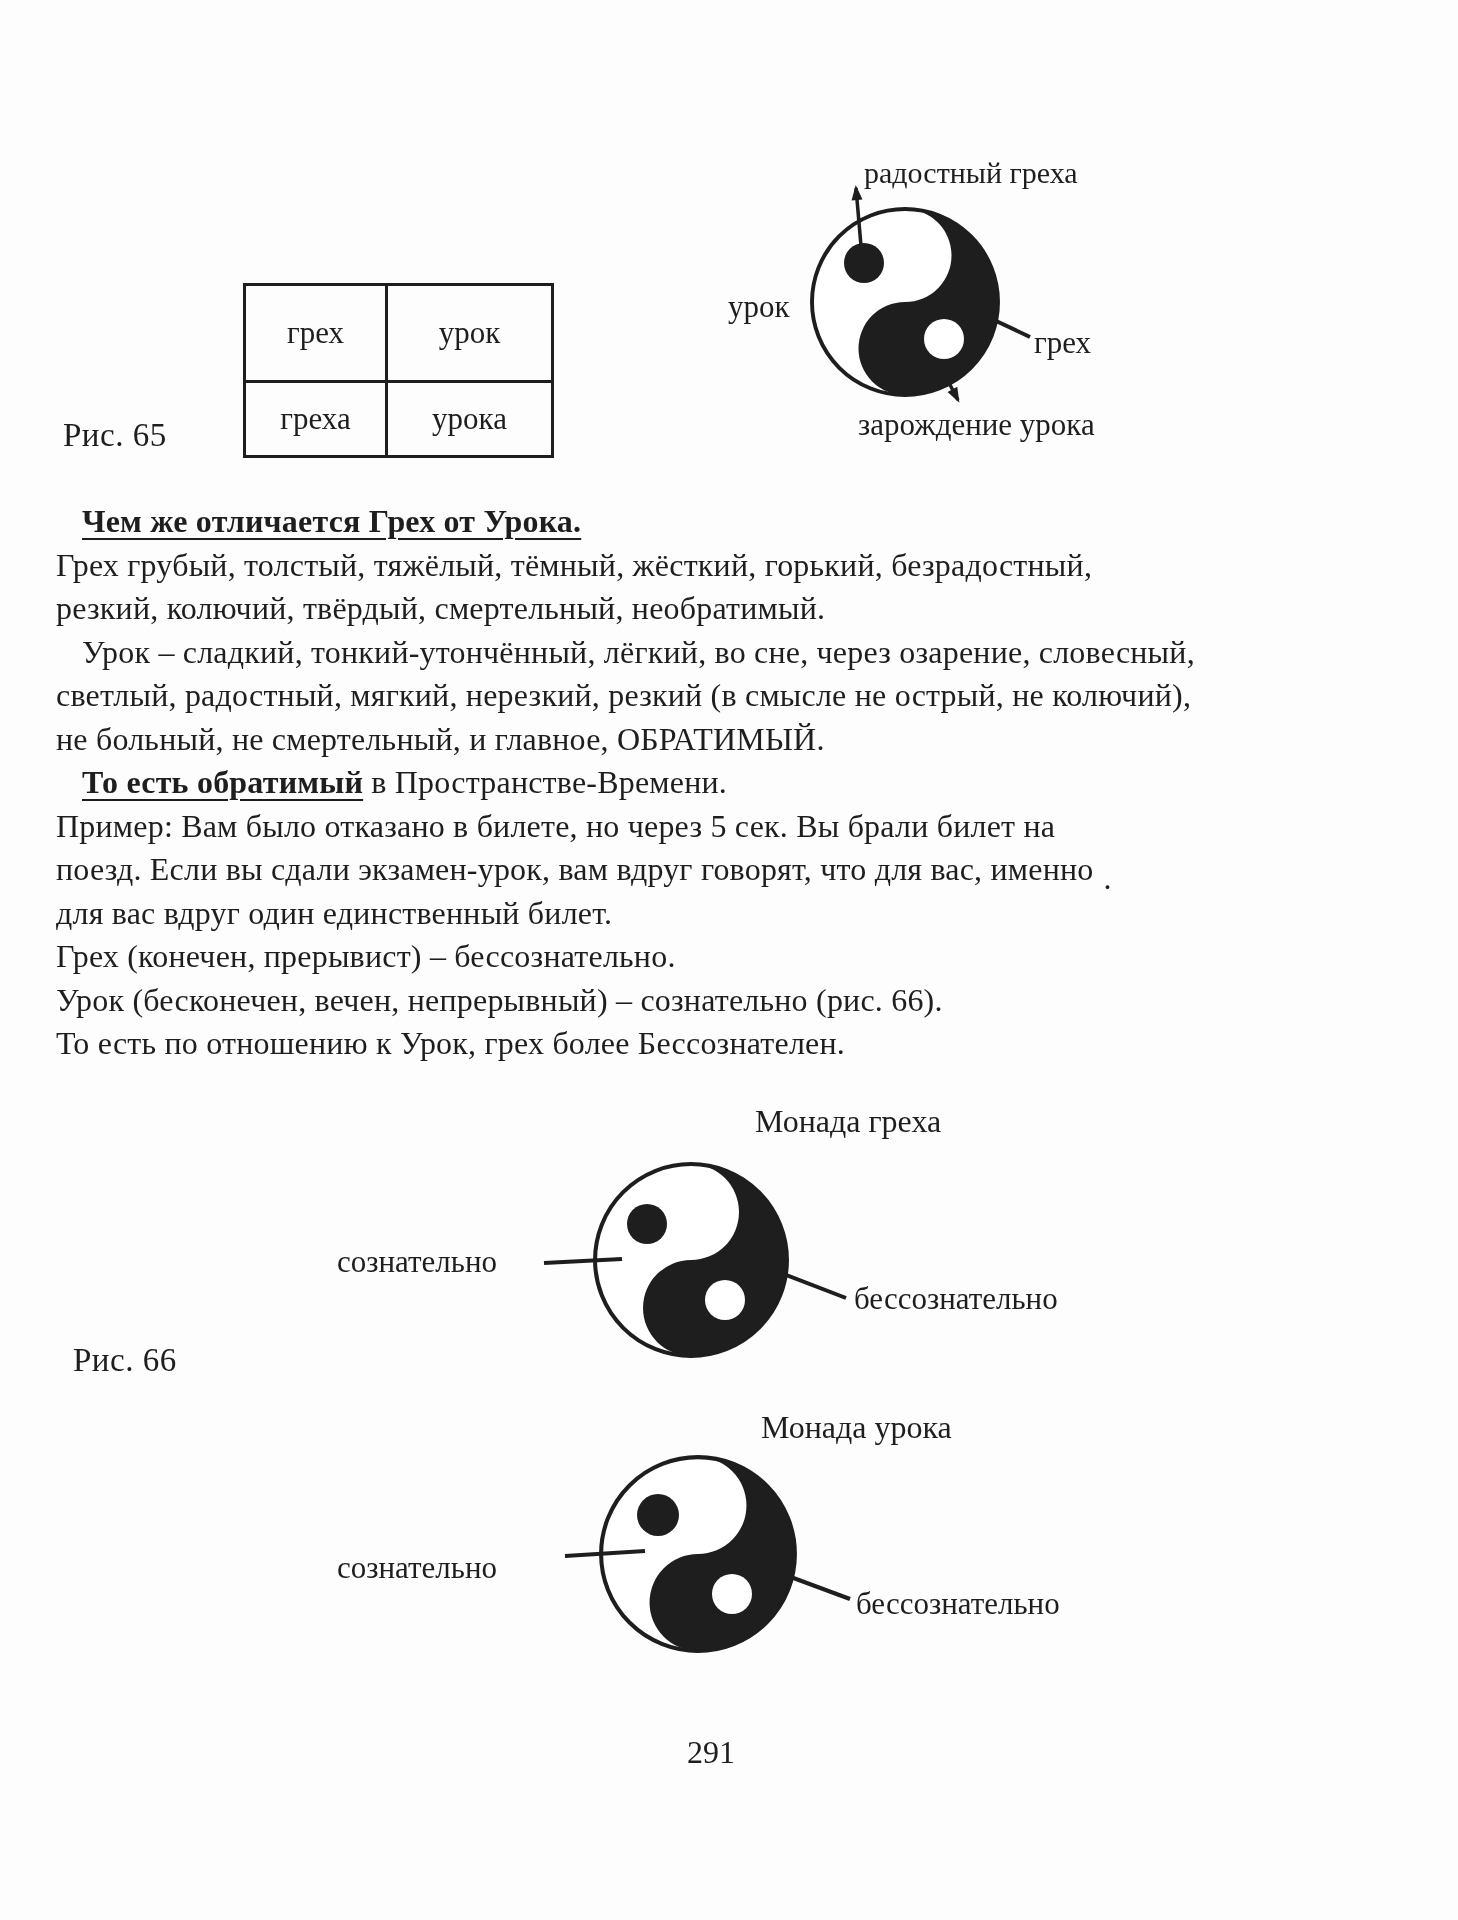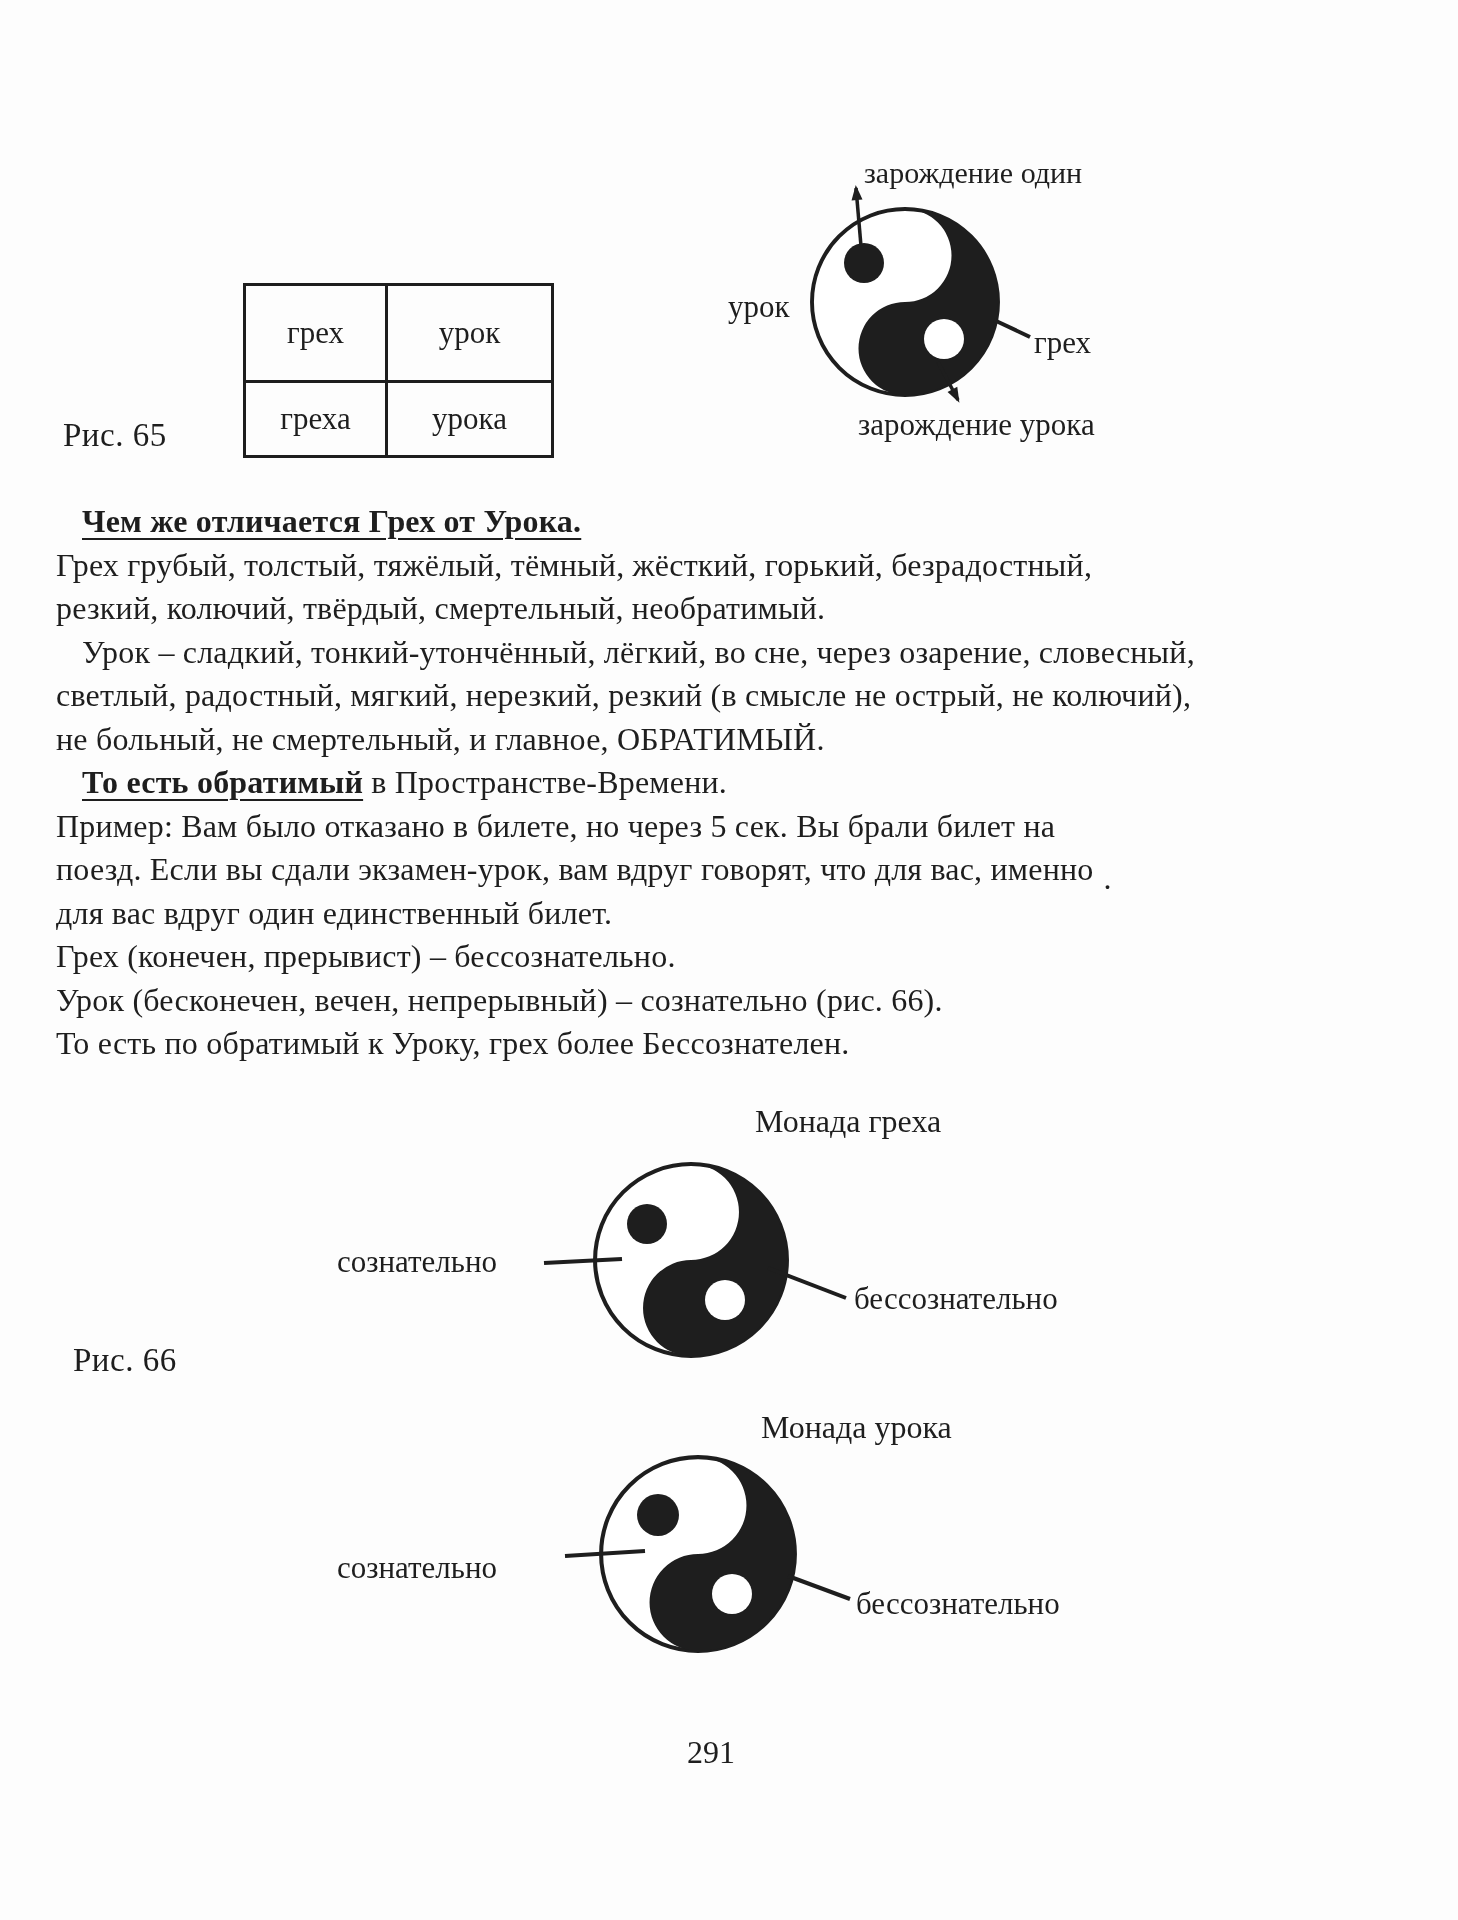--- a/index.html
+++ b/index.html
@@ -70,21 +70,21 @@
     <circle cx="164" cy="133" r="20" fill="#1e1e1e"></circle>
     <circle cx="244" cy="209" r="20" fill="#ffffff"></circle>
 
     <line x1="161" y1="116" x2="156" y2="58" stroke="#1e1e1e" stroke-width="3.5" marker-end="url(#arrw)"></line>
 
     <line x1="294" y1="190" x2="330" y2="207" stroke="#1e1e1e" stroke-width="4"></line>
 
     <line x1="238" y1="232" x2="258" y2="270" stroke="#1e1e1e" stroke-width="3.5" marker-end="url(#arrw)"></line>
   </svg>
 
-  <div class="abs lbl f30" style="left:864px;top:156px;">зарождение один</div>
+  <div class="abs lbl f30" style="left:864px;top:156px;">радостный греха</div>
   <div class="abs lbl f31" style="left:728px;top:290px;">урок</div>
   <div class="abs lbl f31" style="left:1034px;top:326px;">грех</div>
   <div class="abs lbl f31" style="left:858px;top:408px;">зарождение урока</div>
 
   <table class="mtable">
     <colgroup>
         <col class="c1">
         <col class="c2">
       </colgroup>
     <tbody>
@@ -107,21 +107,21 @@
     <div class="line">резкий, колючий, твёрдый, смертельный, необратимый.</div>
     <div class="line indent">Урок – сладкий, тонкий-утончённый, лёгкий, во сне, через озарение, словесный,</div>
     <div class="line">светлый, радостный, мягкий, нерезкий, резкий (в смысле не острый, не колючий),</div>
     <div class="line">не больный, не смертельный, и главное, ОБРАТИМЫЙ.</div>
     <div class="line indent"><span class="ul">То есть обратимый</span><span> в Пространстве-Времени.</span></div>
     <div class="line">Пример: Вам было отказано в билете, но через 5 сек. Вы брали билет на</div>
     <div class="line"><span>поезд. Если вы сдали экзамен-урок, вам вдруг говорят, что для вас, именно</span><span class="stray-dot">.</span></div>
     <div class="line">для вас вдруг один единственный билет.</div>
     <div class="line">Грех (конечен, прерывист) – бессознательно.</div>
     <div class="line">Урок (бесконечен, вечен, непрерывный) – сознательно (рис. 66).</div>
-    <div class="line">То есть по обратимый к Уроку, грех более Бессознателен.</div>
+    <div class="line">То есть по отношению к Урок, грех более Бессознателен.</div>
   </div>
 
   <div class="abs lbl f32" style="left:755px;top:1104px;">Монада греха</div>
 
   <svg class="abs" style="left:530px;top:1150px;" width="560" height="230" viewBox="0 0 560 230">
     <use href="#monadShape" transform="translate(161,110) scale(1.01)"></use>
     <circle cx="117" cy="74" r="20" fill="#1e1e1e"></circle>
     <circle cx="195" cy="150" r="20" fill="#ffffff"></circle>
     <line x1="14" y1="113" x2="92" y2="109" stroke="#1e1e1e" stroke-width="4"></line>
     <line x1="238" y1="118" x2="316" y2="148" stroke="#1e1e1e" stroke-width="4"></line>

